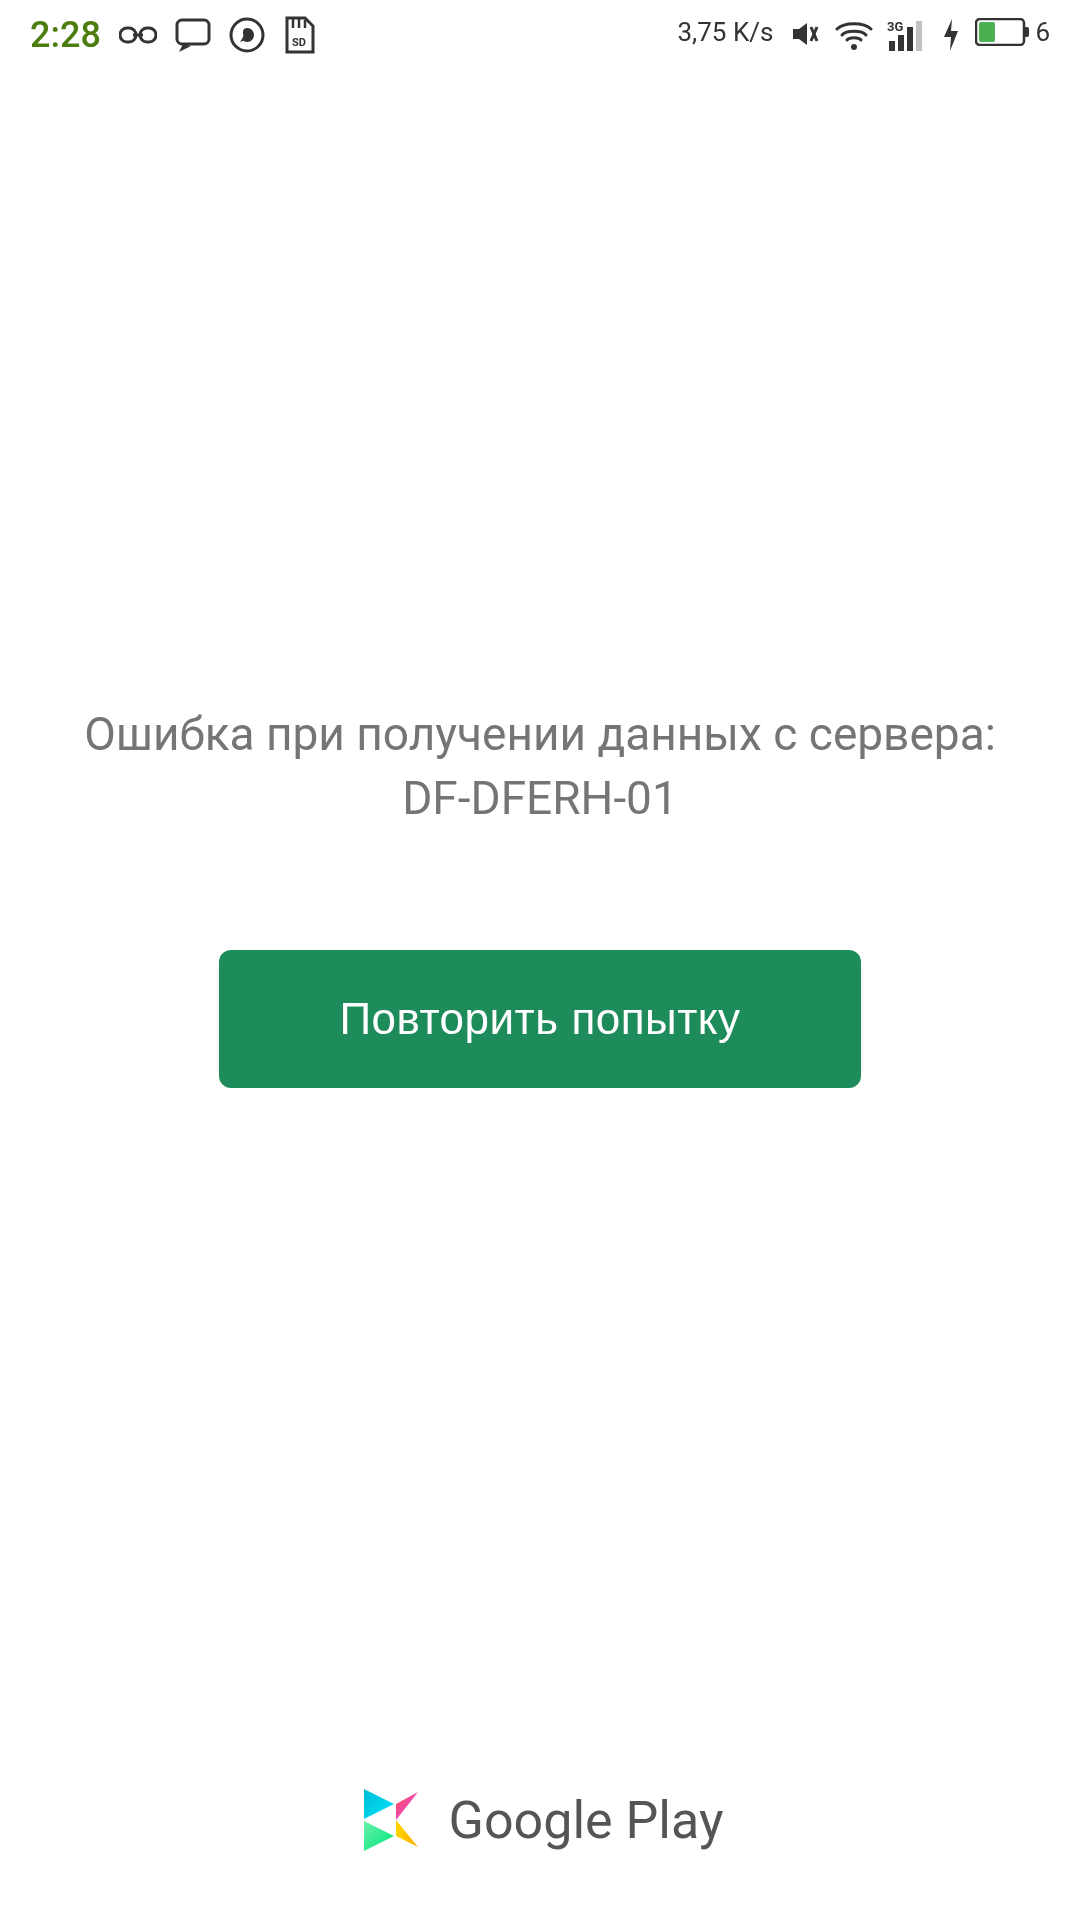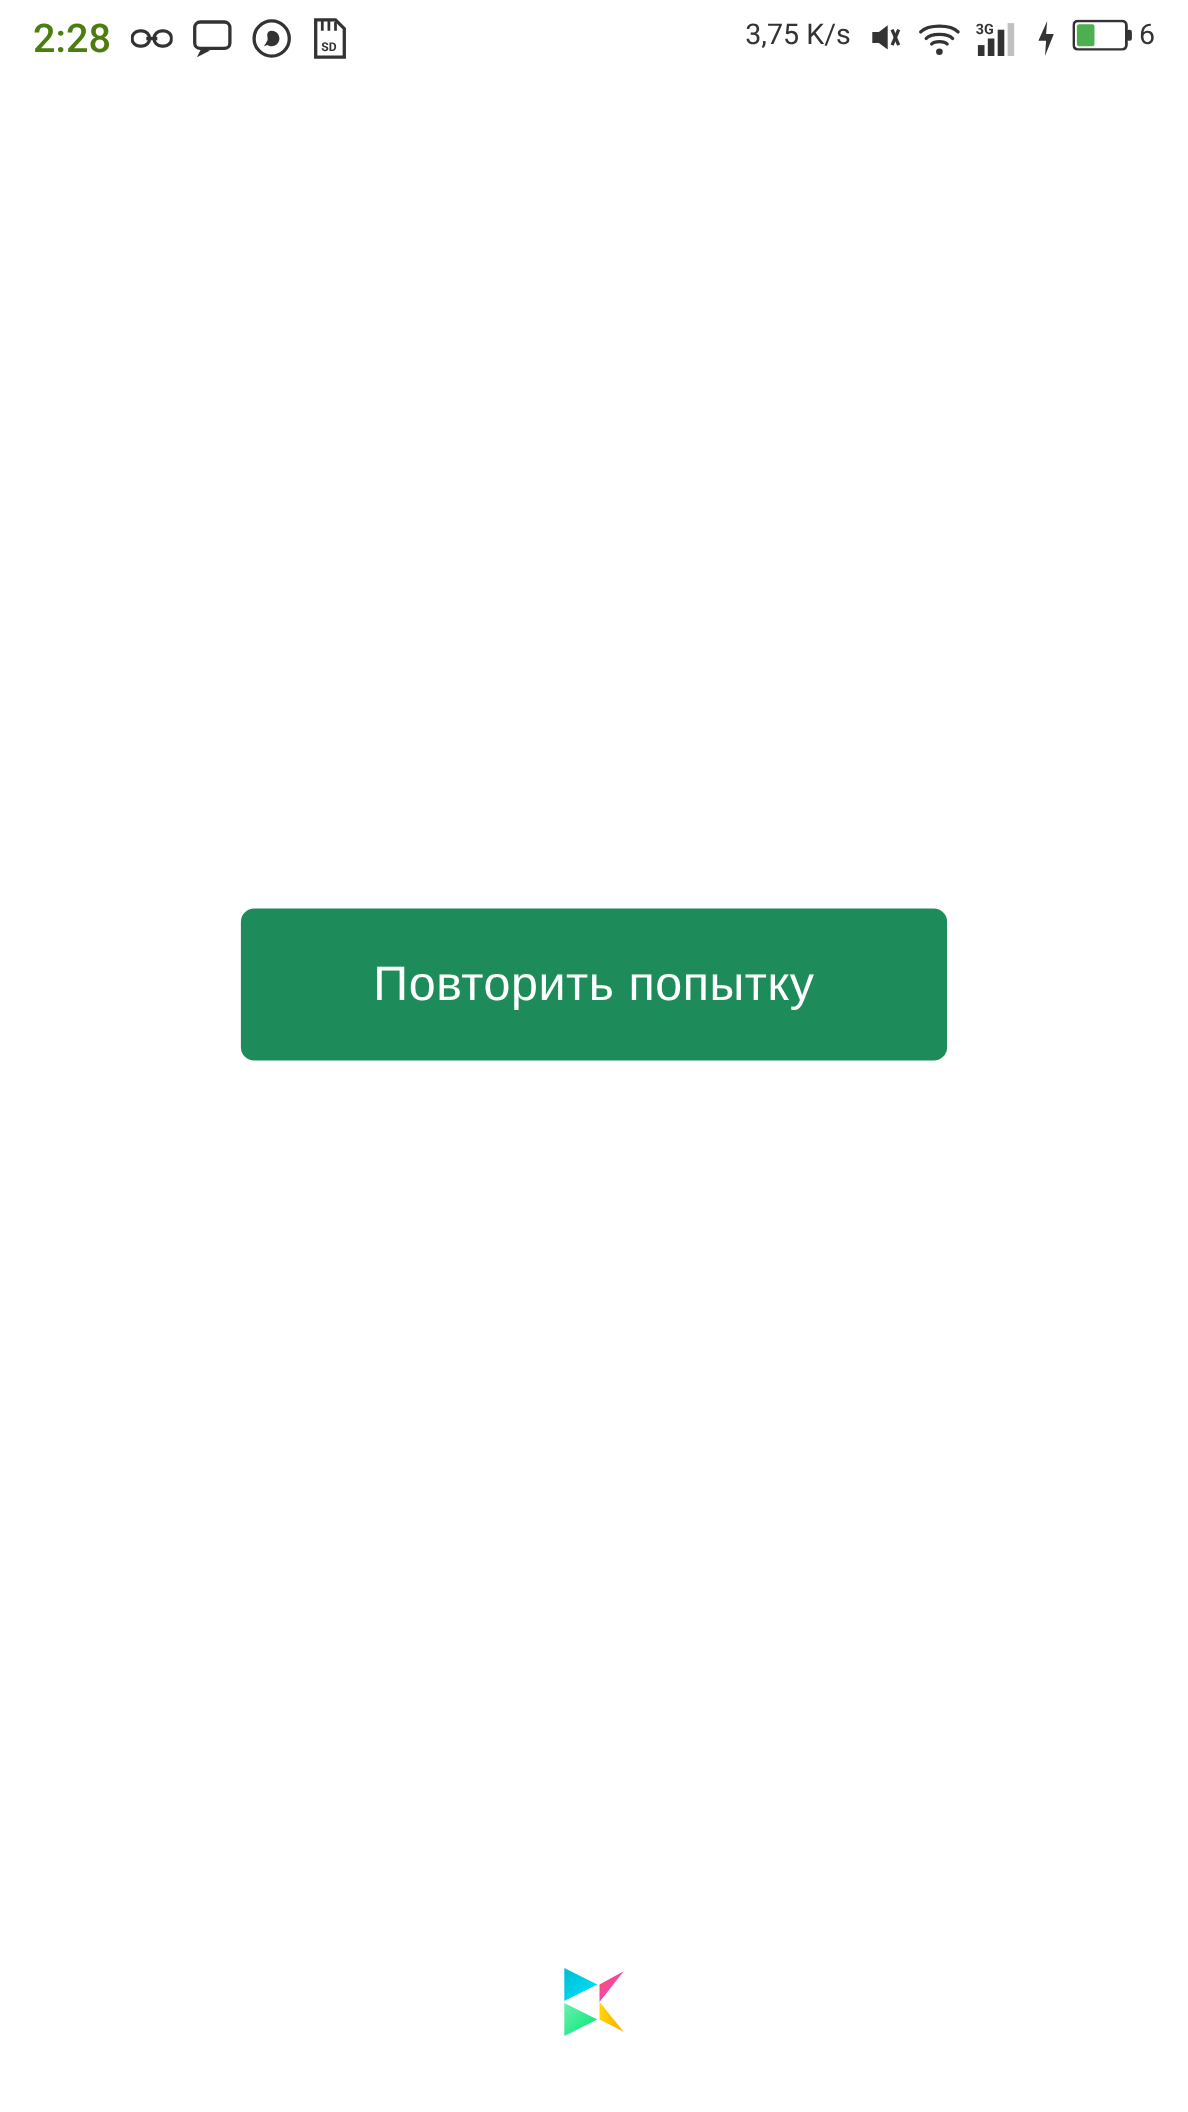--- a/index.html
+++ b/index.html
@@ -190,20 +190,21 @@
         <rect x="1" y="1" width="48" height="26" rx="4" stroke="#333" stroke-width="2.5" fill="none"></rect>
         <rect x="49" y="9" width="5" height="10" rx="2" fill="#333"></rect>
         <rect x="4" y="4" width="16" height="20" rx="2" fill="#4caf50"></rect>
       </svg>
       <span class="battery-number">6</span>
     </div>
   </div>
 </div>
 
 <div class="main-content">
+  <p class="error-message">Ошибка при получении данных с сервера: DF-DFERH-01</p>
   <button class="retry-button">Повторить попытку</button>
 </div>
 
 <div class="footer">
   <div class="google-play-logo">
 
     <svg class="play-triangle" viewBox="0 0 70 70" xmlns="http://www.w3.org/2000/svg">
       <defs>
         <linearGradient id="grad1" x1="0%" y1="0%" x2="100%" y2="100%">
           <stop offset="0%" style="stop-color:#00BCD4;stop-opacity:1"></stop>
@@ -224,14 +225,15 @@
       </defs>
 
       <polygon points="8,4 8,34 38,19" fill="url(#grad1)"></polygon>
 
       <polygon points="8,36 8,66 38,51" fill="url(#grad4)"></polygon>
 
       <polygon points="40,19 62,7 40,35" fill="url(#grad3)"></polygon>
 
       <polygon points="40,35 62,62 40,51" fill="url(#grad2)"></polygon>
     </svg>
+    <span class="google-play-text">Google Play</span>
   </div>
 </div>
 
 </body></html>

